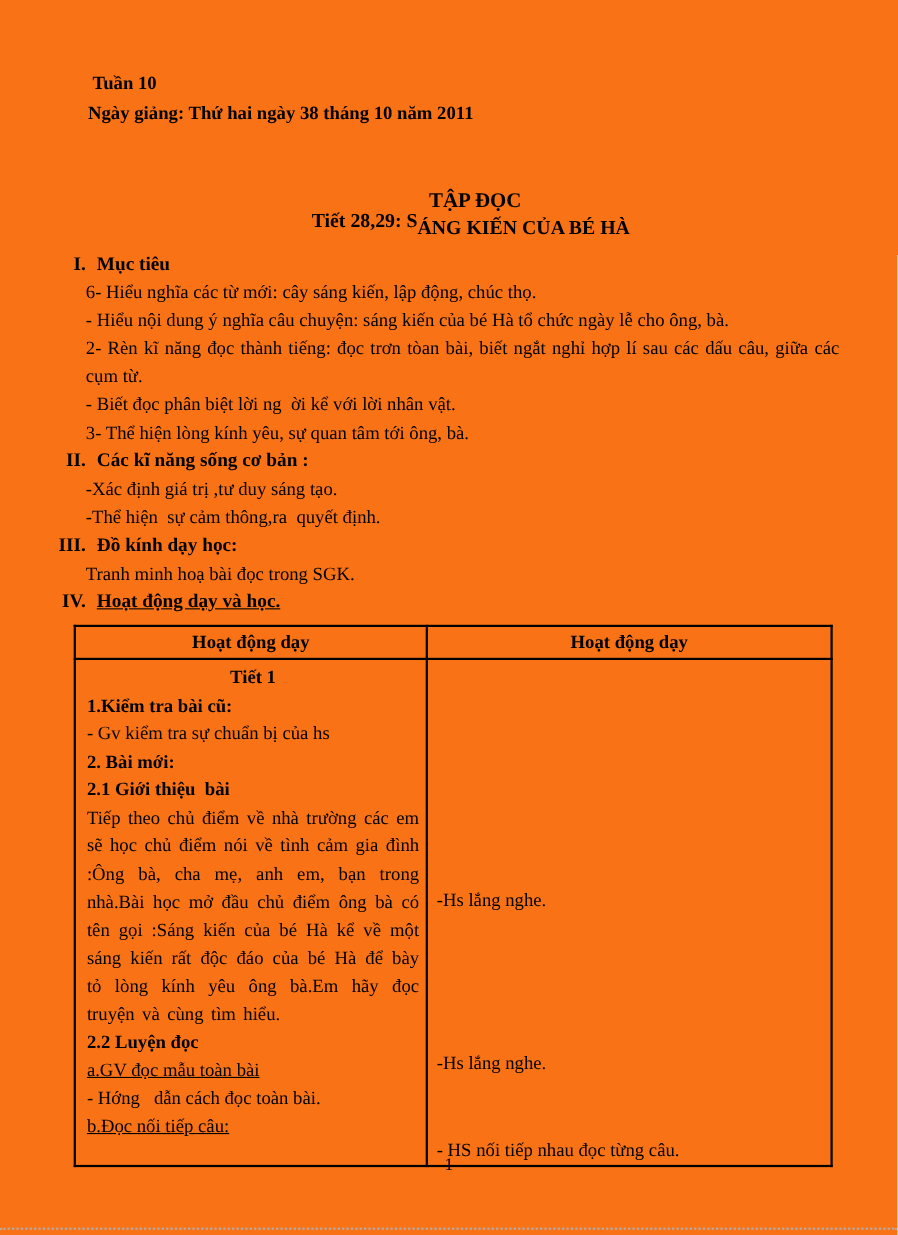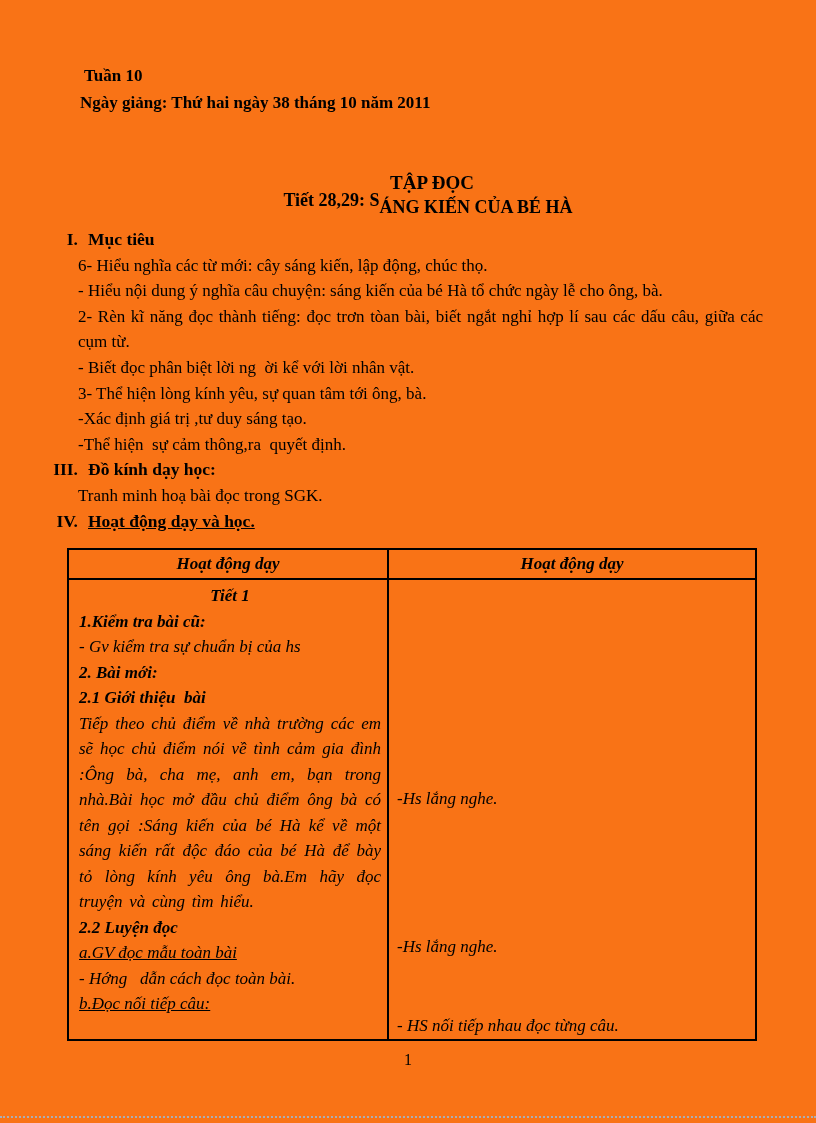--- a/index.html
+++ b/index.html
@@ -20,21 +20,21 @@
 
   
   .sections { position:absolute; left:40px; top:227px; width:723px; font-size:17px; line-height:25.6px; }
   .sec-head { display:flex; font-weight:bold; font-size:17.5px; }
   .sec-num { width:38px; text-align:right; flex:0 0 38px; }
   .sec-label { margin-left:10px; }
   .sec-label.underline { text-decoration:underline; }
   .sec-line { padding-left:38px; text-align:justify; white-space:pre-wrap; }
 
   
-  .table-wrap { position:absolute; left:67px; top:548px;font-style:italic; }
+  .table-wrap { position:absolute; left:67px; top:568px; }
   table.activities { border-collapse:collapse; table-layout:fixed; }
   table.activities th, table.activities td { border:2px solid #000; vertical-align:top; padding:0; }
   table.activities th {
     height:28px; font-size:17px; font-weight:bold; text-align:center; vertical-align:middle;
   }
   .col-left  { width:320px; }
   .col-right { width:368px; }
   .body-row td { height:459px; }
   .cell-left { padding:3px 6px 0 10px; font-size:17px; line-height:25.5px; }
   .cl-center { text-align:center; font-weight:bold; }
@@ -69,20 +69,24 @@
     <div class="sec-head">
       <span class="sec-num">I.</span>
       <span class="sec-label">Mục tiêu</span>
     </div>
     <div class="sec-line">6- Hiểu nghĩa các từ mới: cây sáng kiến, lập động, chúc thọ.</div>
     <div class="sec-line">- Hiểu nội dung ý nghĩa câu chuyện: sáng kiến của bé Hà tổ chức ngày lễ cho ông, bà.</div>
     <div class="sec-line">2- Rèn kĩ năng đọc thành tiếng: đọc trơn tòan bài, biết ngắt nghỉ hợp lí sau các dấu câu, giữa các cụm từ.</div>
     <div class="sec-line">- Biết đọc phân biệt lời ng  ời kể với lời nhân vật.</div>
     <div class="sec-line">3- Thể hiện lòng kính yêu, sự quan tâm tới ông, bà.</div>
 
+    <div class="sec-head">
+      <span class="sec-num">II.</span>
+      <span class="sec-label">Các kĩ năng sống cơ bản :</span>
+    </div>
     <div class="sec-line">-Xác định giá trị ,tư duy sáng tạo.</div>
     <div class="sec-line">-Thể hiện  sự cảm thông,ra  quyết định.</div>
 
     <div class="sec-head">
       <span class="sec-num">III.</span>
       <span class="sec-label">Đồ kính dạy học:</span>
     </div>
     <div class="sec-line">Tranh minh hoạ bài đọc trong SGK.</div>
 
     <div class="sec-head">

